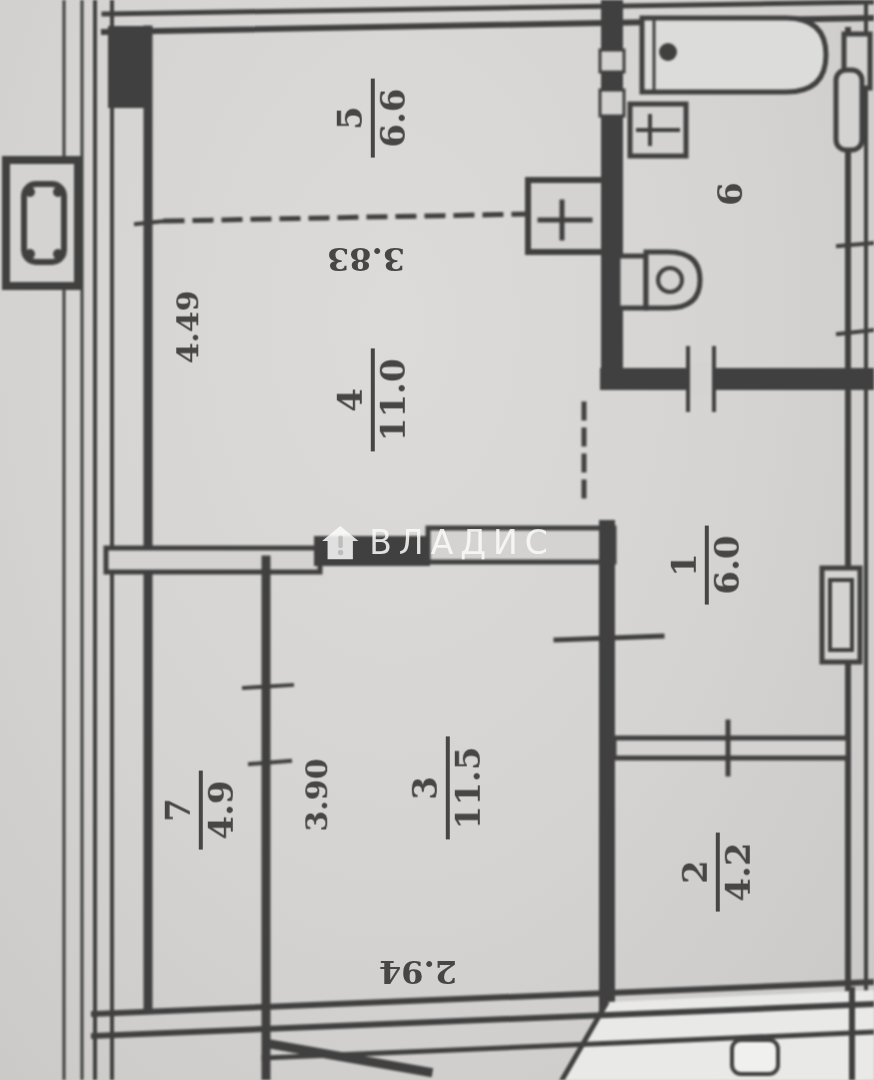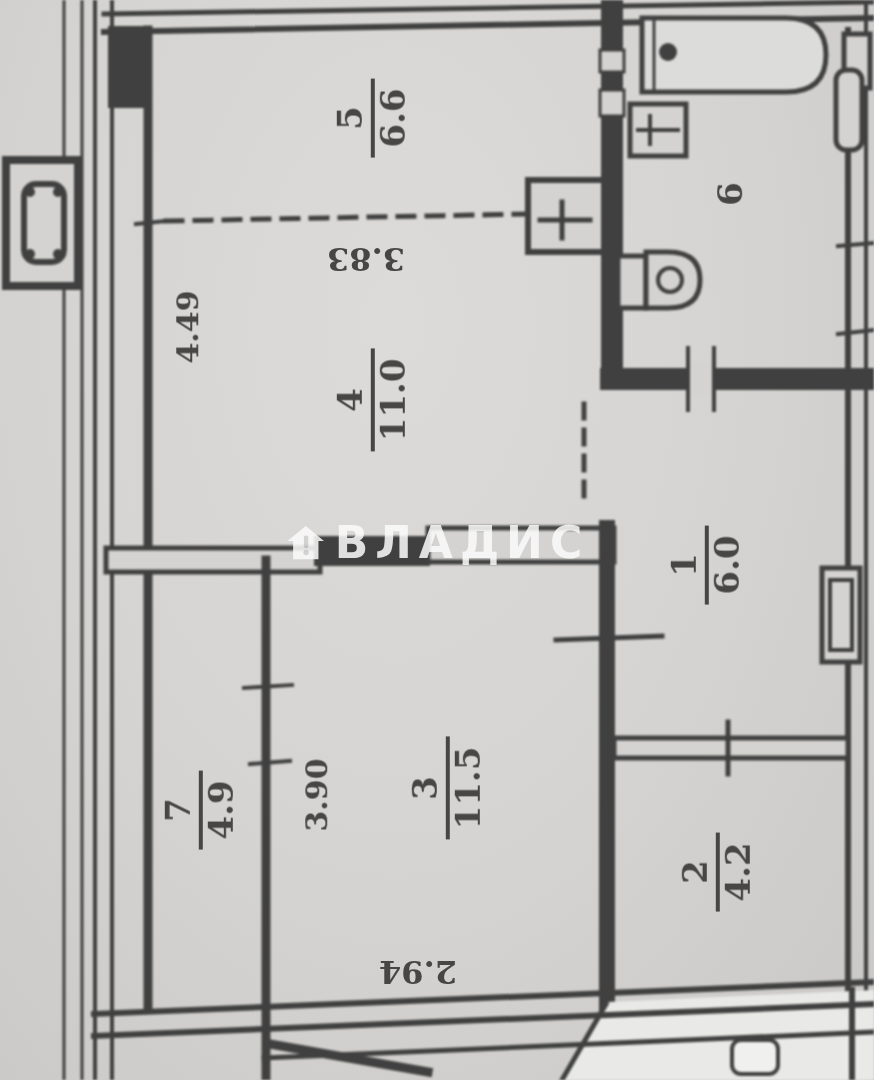--- a/index.html
+++ b/index.html
@@ -21,21 +21,21 @@
   .single-num{font-size:34px;font-weight:600;transform:translate(-50%,-50%) rotate(-90deg);}
   .dim{font-size:30px;font-weight:600;}
   .dim.rot-ccw{transform:translate(-50%,-50%) rotate(-90deg);}
   .dim.rot-180{transform:translate(-50%,-50%) rotate(180deg);font-size:32px;}
   .watermark{
     position:absolute;left:438px;top:542px;transform:translate(-50%,-50%);
     display:flex;align-items:center;gap:10px;opacity:0.85;
     font-family:"DejaVu Sans", sans-serif;
   }
   .watermark .brand{
-    color:#fcfcfc;font-size:44px;font-weight:bold;letter-spacing:7px;
+    color:#fcfcfc;font-size:33px;font-weight:normal;letter-spacing:7px;
     filter:blur(0.5px);
   }
   .watermark svg{filter:blur(0.4px);}
   
   #lbl-room5{left:372px;top:118px;}
   #lbl-room4{left:372px;top:400px;}
   #lbl-room6{left:731px;top:194px;}
   #lbl-room1{left:706px;top:565px;}
   #lbl-room3{left:447px;top:788px;}
   #lbl-room7{left:200px;top:810px;}

